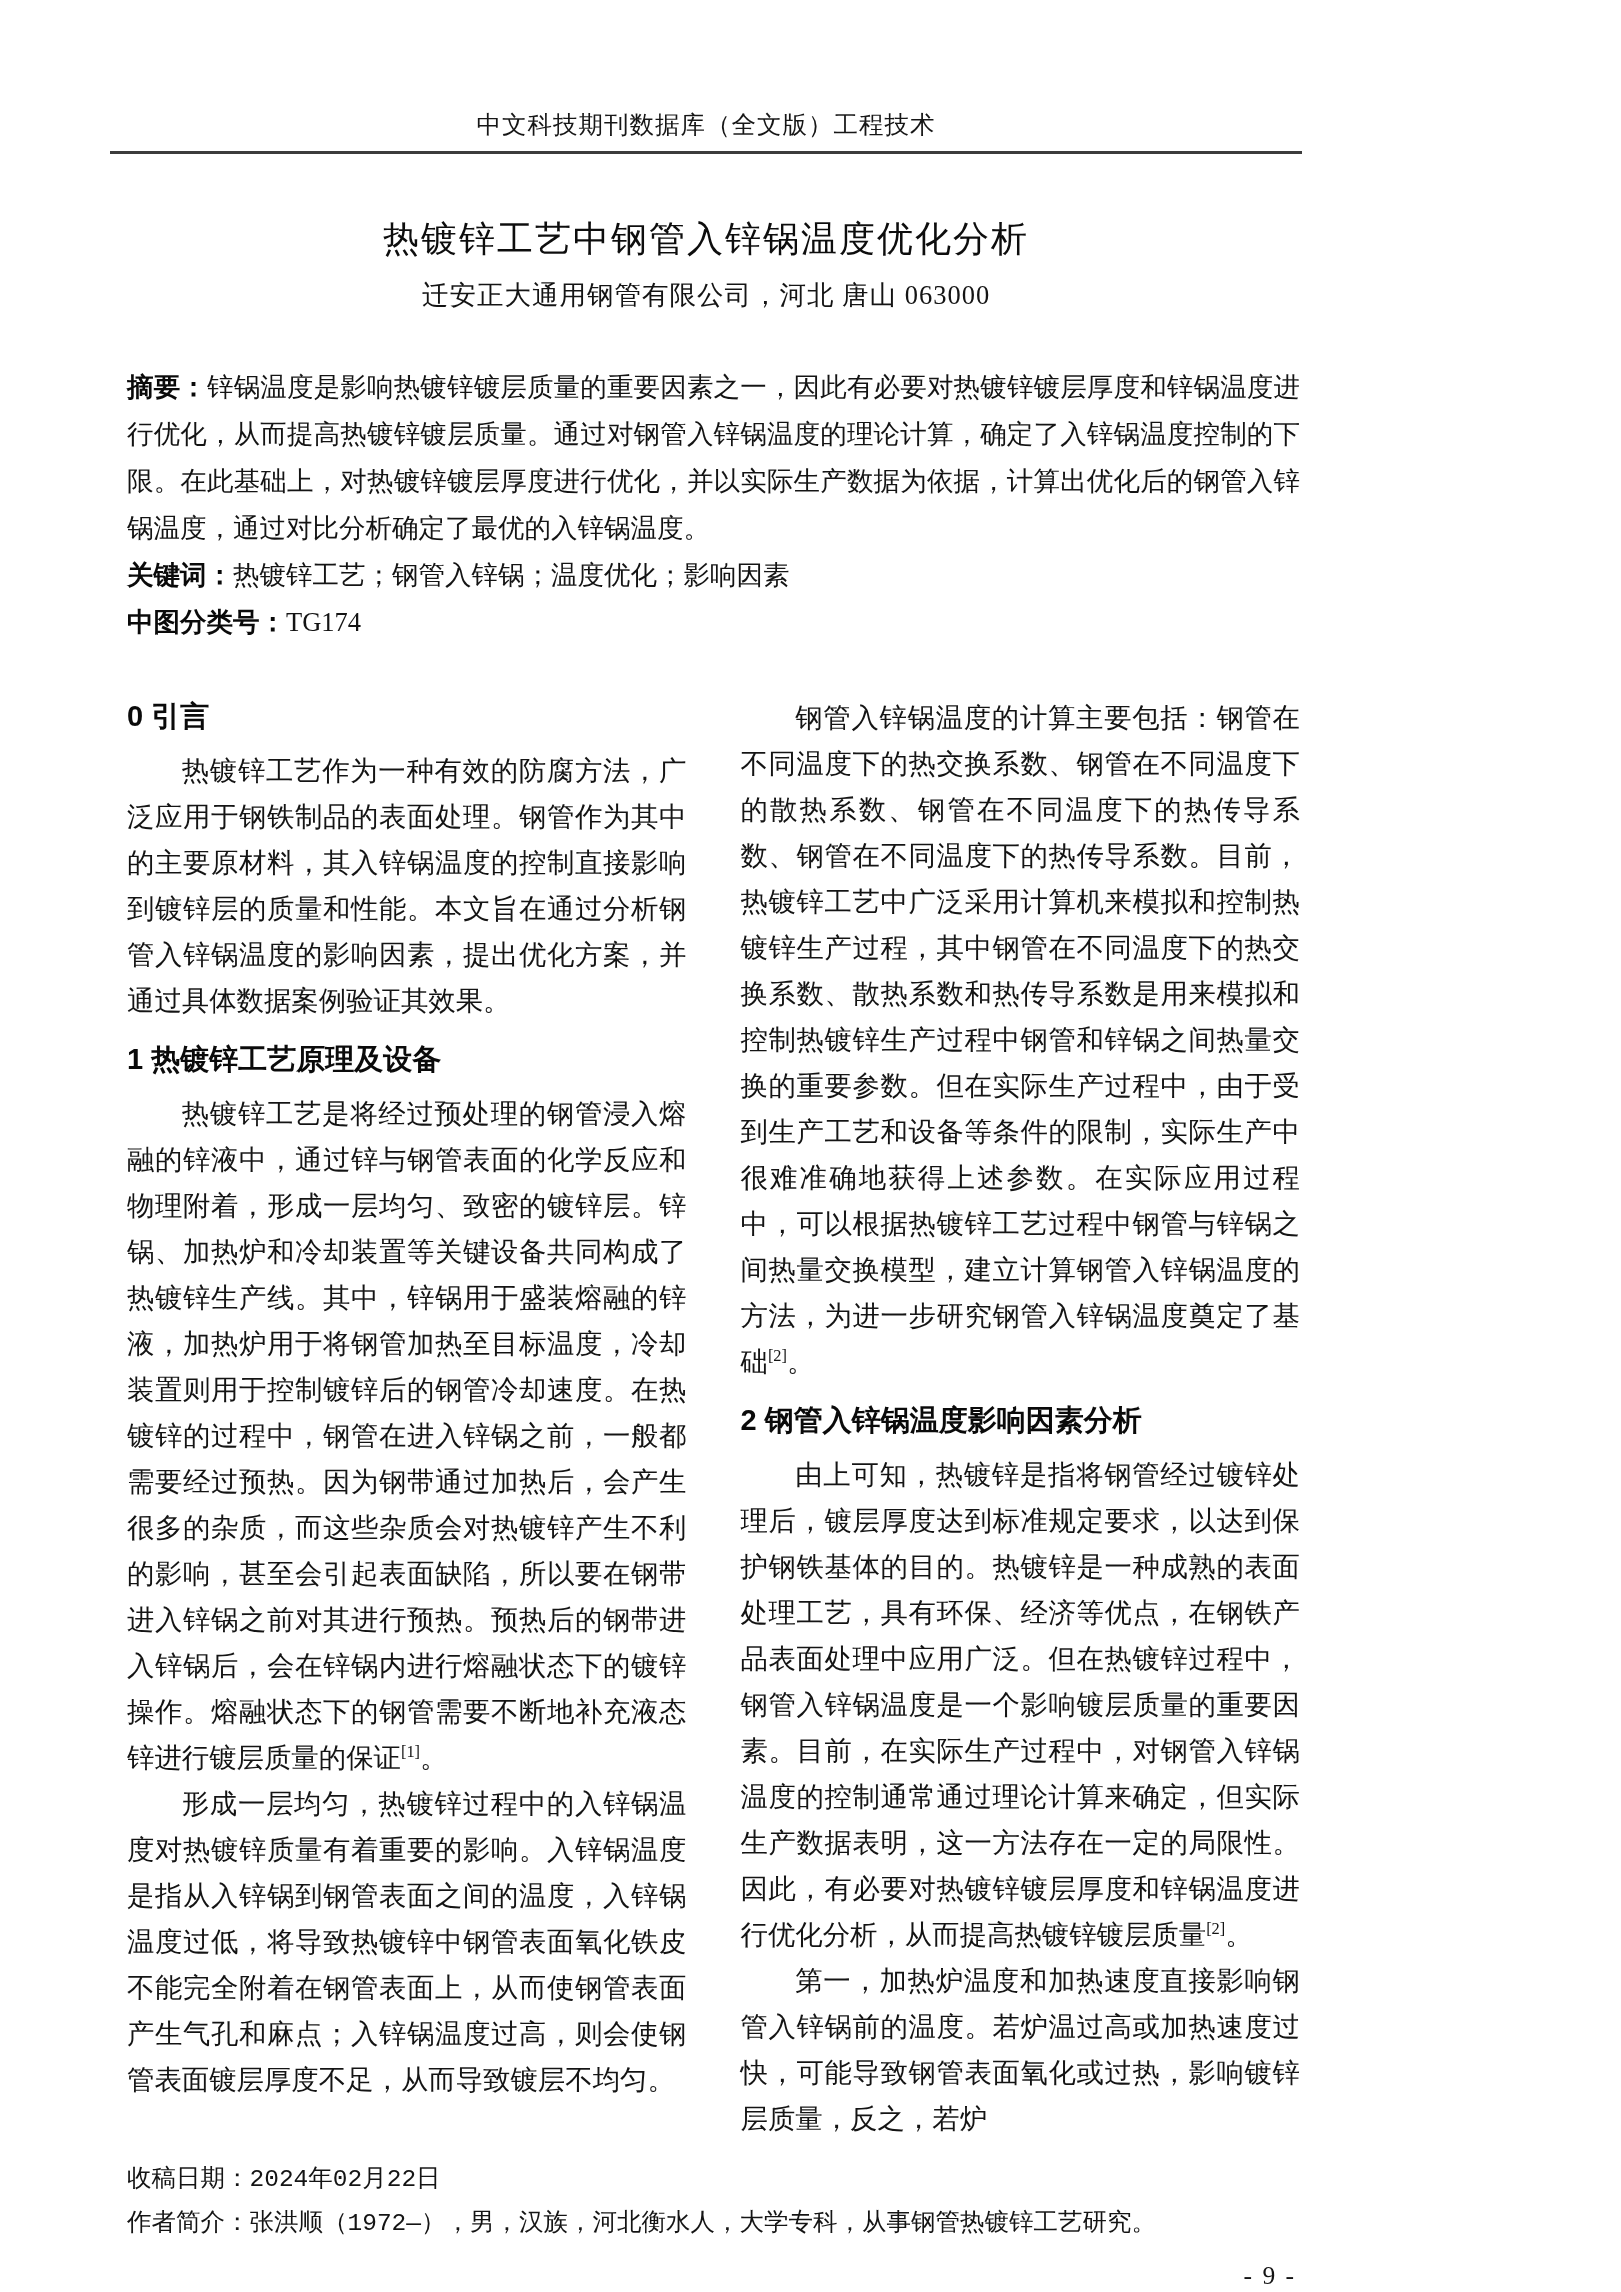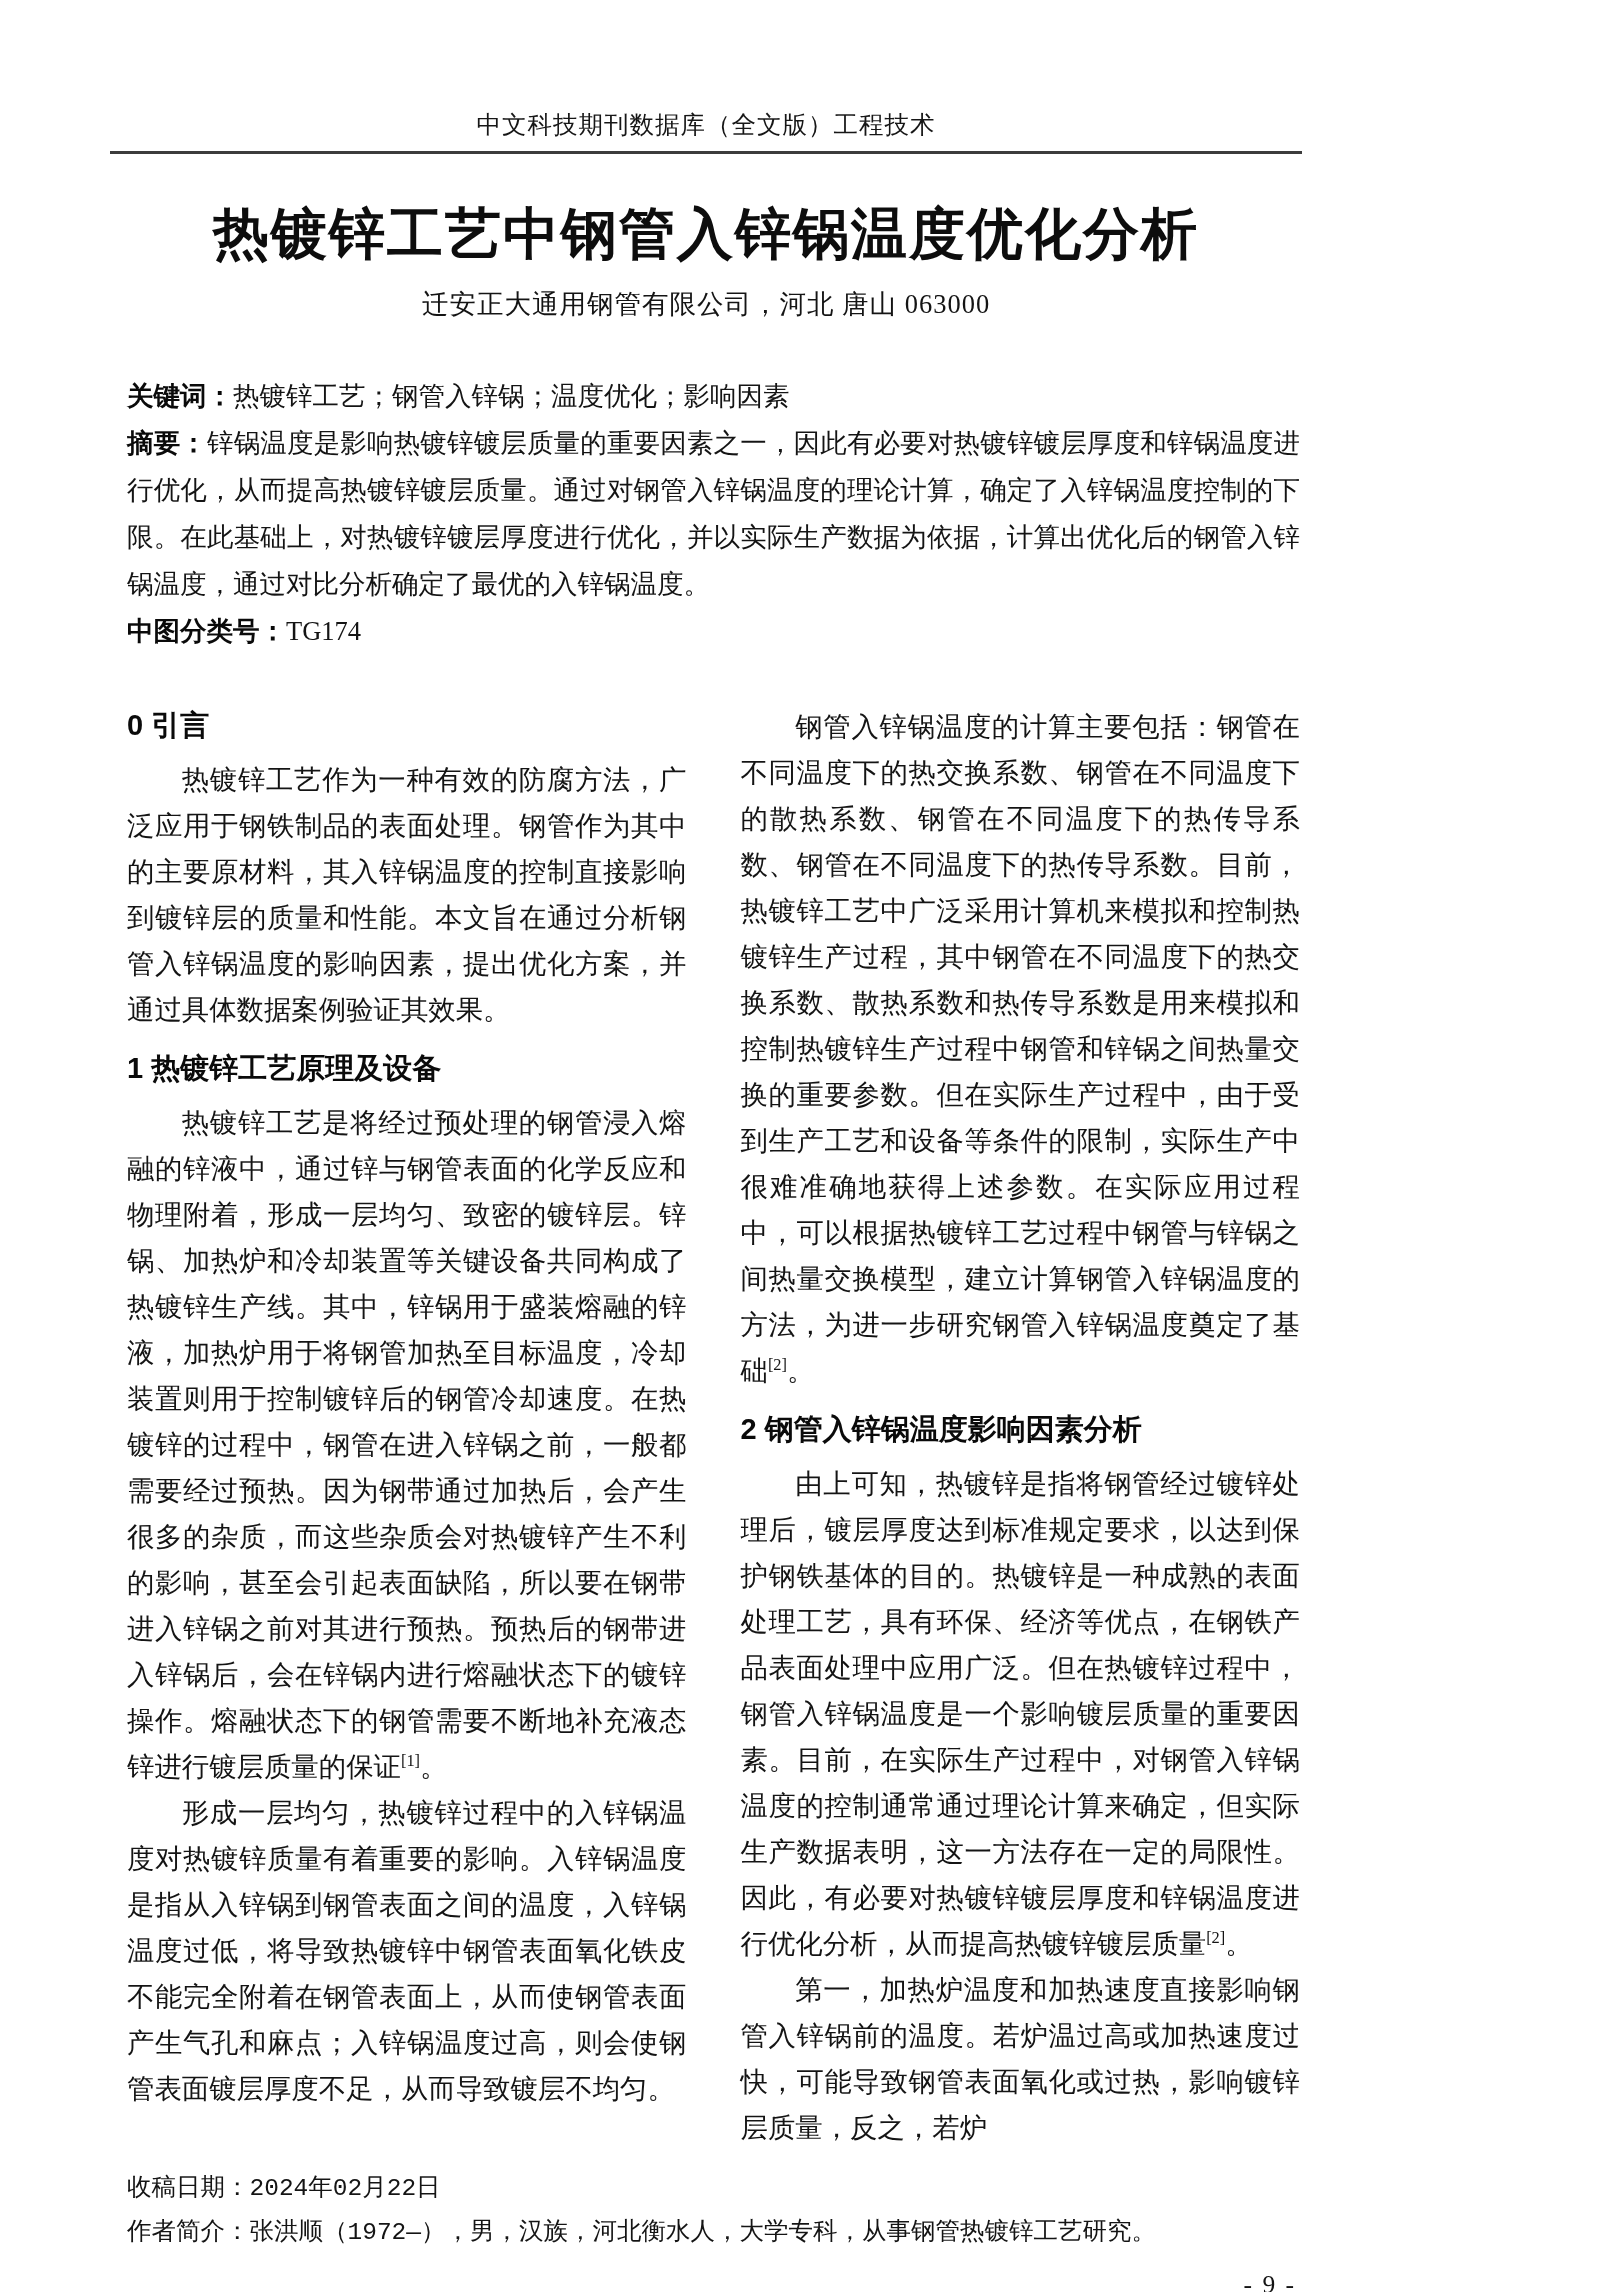--- a/index.html
+++ b/index.html
@@ -21,25 +21,25 @@
     letter-spacing: 1px;
     color: #161616;
   }
   .header-rule {
     margin: 9.8px 110px 0 110px;
     border: none;
     border-top: 3.9px solid #3c3c3c;
     height: 0;
   }
   .paper-title {
-    margin: 43px 98px 0 98px;
+    margin: 61px 98px 0 98px;
     text-align: center;
     font-family: "Liberation Sans", "DejaVu Sans", sans-serif;
-    font-weight: 700;
-    font-size: 56px;
+    font-weight: 400;
+    font-size: 36px;
     letter-spacing: 2px;
     color: #0d0d0d;
   }
   .authors {
     margin-top: 33px;
     text-align: center;
     font-size: 26.5px;
     letter-spacing: 1px;
   }
   .affiliation {
@@ -109,22 +109,22 @@
   <div class="journal-header">中文科技期刊数据库（全文版）工程技术</div>
 
   <hr class="header-rule">
 
   <h1 class="paper-title">热镀锌工艺中钢管入锌锅温度优化分析</h1>
 
 
   <div class="affiliation">迁安正大通用钢管有限公司，河北 唐山 063000</div>
 
   <div class="meta">
+    <p><span class="block-label">摘要：</span><span>锌锅温度是影响热镀锌镀层质量的重要因素之一，因此有必要对热镀锌镀层厚度和锌锅温度进行优化，从而提高热镀锌镀层质量。通过对钢管入锌锅温度的理论计算，确定了入锌锅温度控制的下限。在此基础上，对热镀锌镀层厚度进行优化，并以实际生产数据为依据，计算出优化后的钢管入锌锅温度，通过对比分析确定了最优的入锌锅温度。</span></p>
     <p><span class="block-label">关键词：</span><span>热镀锌工艺；钢管入锌锅；温度优化；影响因素</span></p>
-    <p><span class="block-label">摘要：</span><span>锌锅温度是影响热镀锌镀层质量的重要因素之一，因此有必要对热镀锌镀层厚度和锌锅温度进行优化，从而提高热镀锌镀层质量。通过对钢管入锌锅温度的理论计算，确定了入锌锅温度控制的下限。在此基础上，对热镀锌镀层厚度进行优化，并以实际生产数据为依据，计算出优化后的钢管入锌锅温度，通过对比分析确定了最优的入锌锅温度。</span></p>
     <p><span class="block-label">中图分类号：</span><span class="clc-value">TG174</span></p>
   </div>
 
   <div class="columns">
 
     <div class="col">
       <h2 class="sec-heading">0 引言</h2>
       <p>热镀锌工艺作为一种有效的防腐方法，广泛应用于钢铁制品的表面处理。钢管作为其中的主要原材料，其入锌锅温度的控制直接影响到镀锌层的质量和性能。本文旨在通过分析钢管入锌锅温度的影响因素，提出优化方案，并通过具体数据案例验证其效果。</p>
       <h2 class="sec-heading later">1 热镀锌工艺原理及设备</h2>
       <p><span>热镀锌工艺是将经过预处理的钢管浸入熔融的锌液中，通过锌与钢管表面的化学反应和物理附着，形成一层均匀、致密的镀锌层。锌锅、加热炉和冷却装置等关键设备共同构成了热镀锌生产线。其中，锌锅用于盛装熔融的锌液，加热炉用于将钢管加热至目标温度，冷却装置则用于控制镀锌后的钢管冷却速度。在热镀锌的过程中，钢管在进入锌锅之前，一般都需要经过预热。因为钢带通过加热后，会产生很多的杂质，而这些杂质会对热镀锌产生不利的影响，甚至会引起表面缺陷，所以要在钢带进入锌锅之前对其进行预热。预热后的钢带进入锌锅后，会在锌锅内进行熔融状态下的镀锌操作。熔融状态下的钢管需要不断地补充液态锌进行镀层质量的保证</span><sup class="ref">[1]</sup><span>。</span></p>

